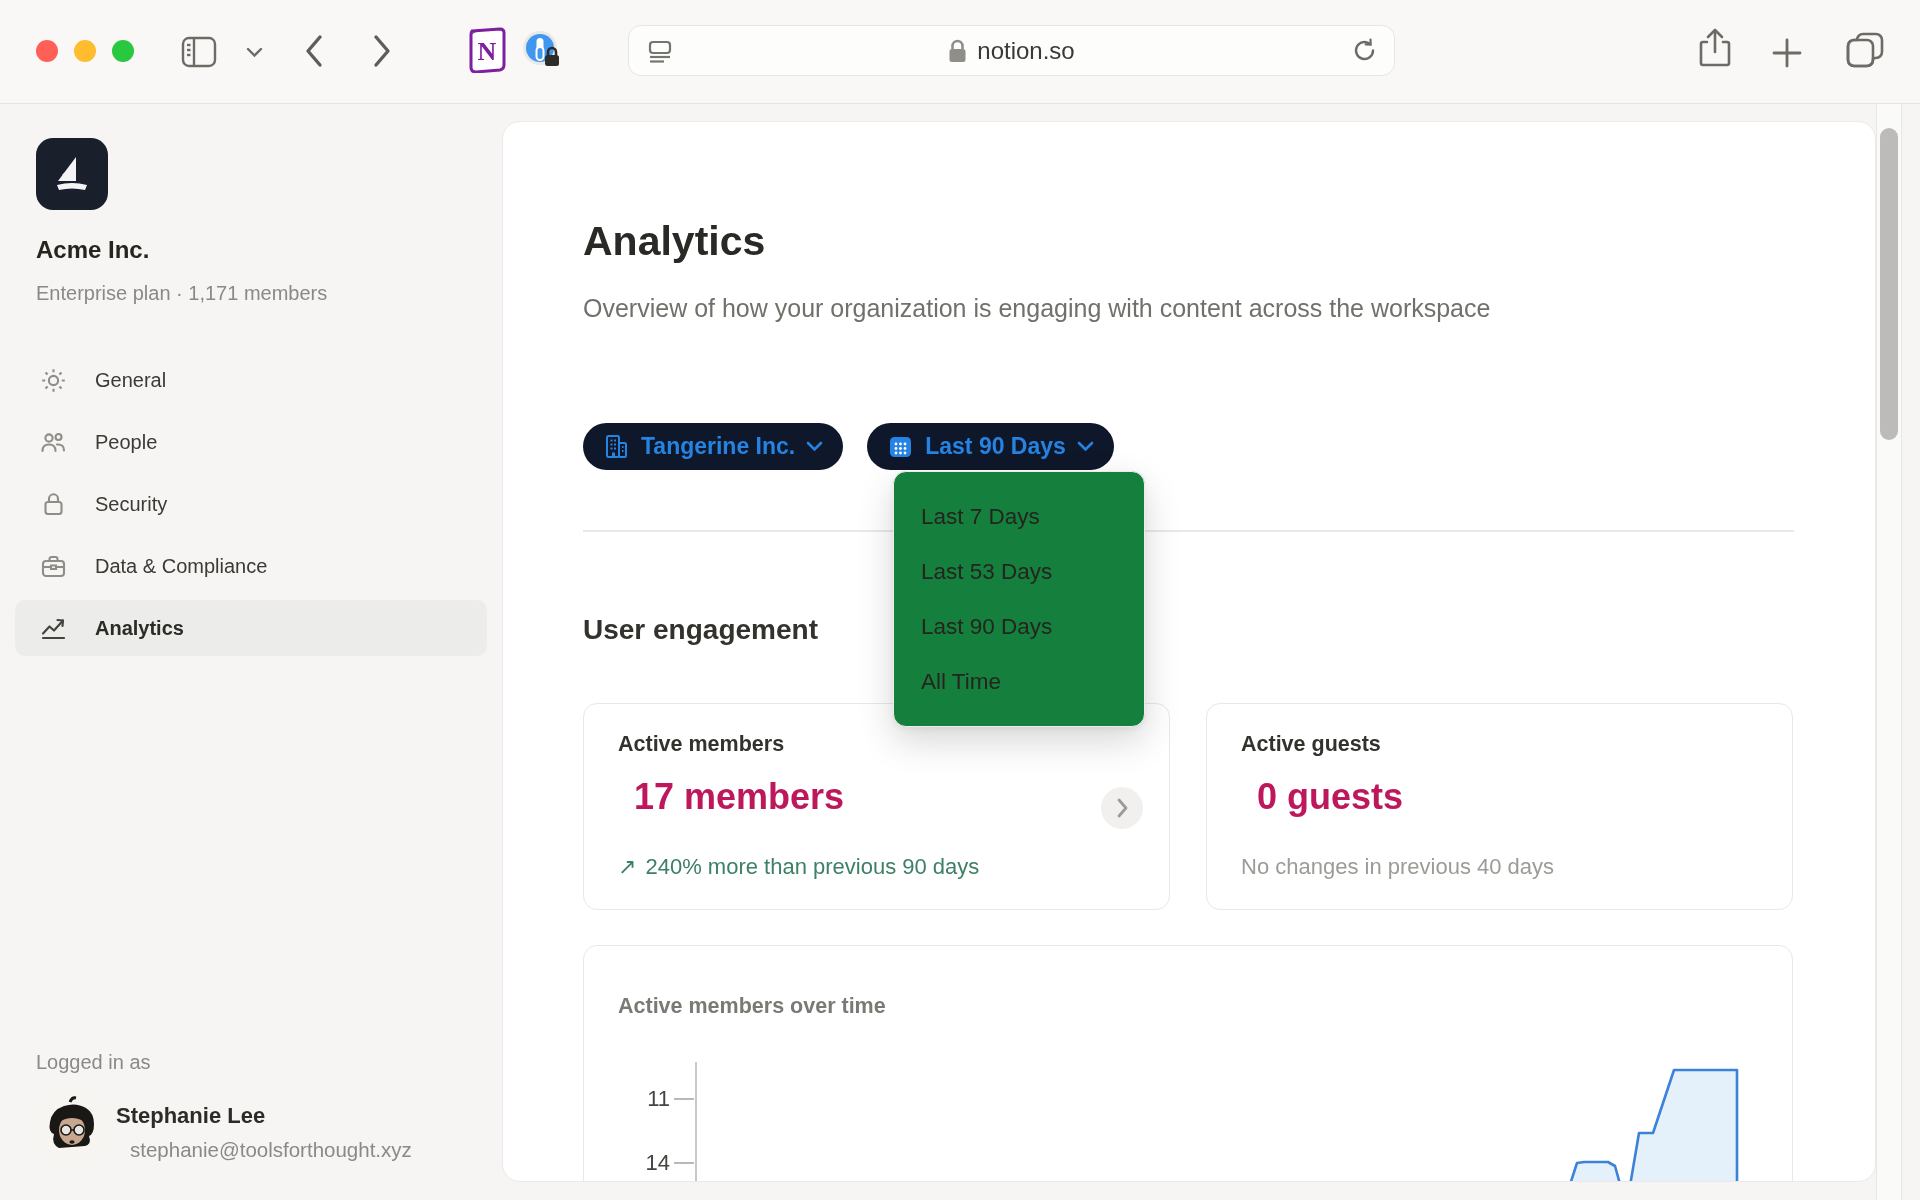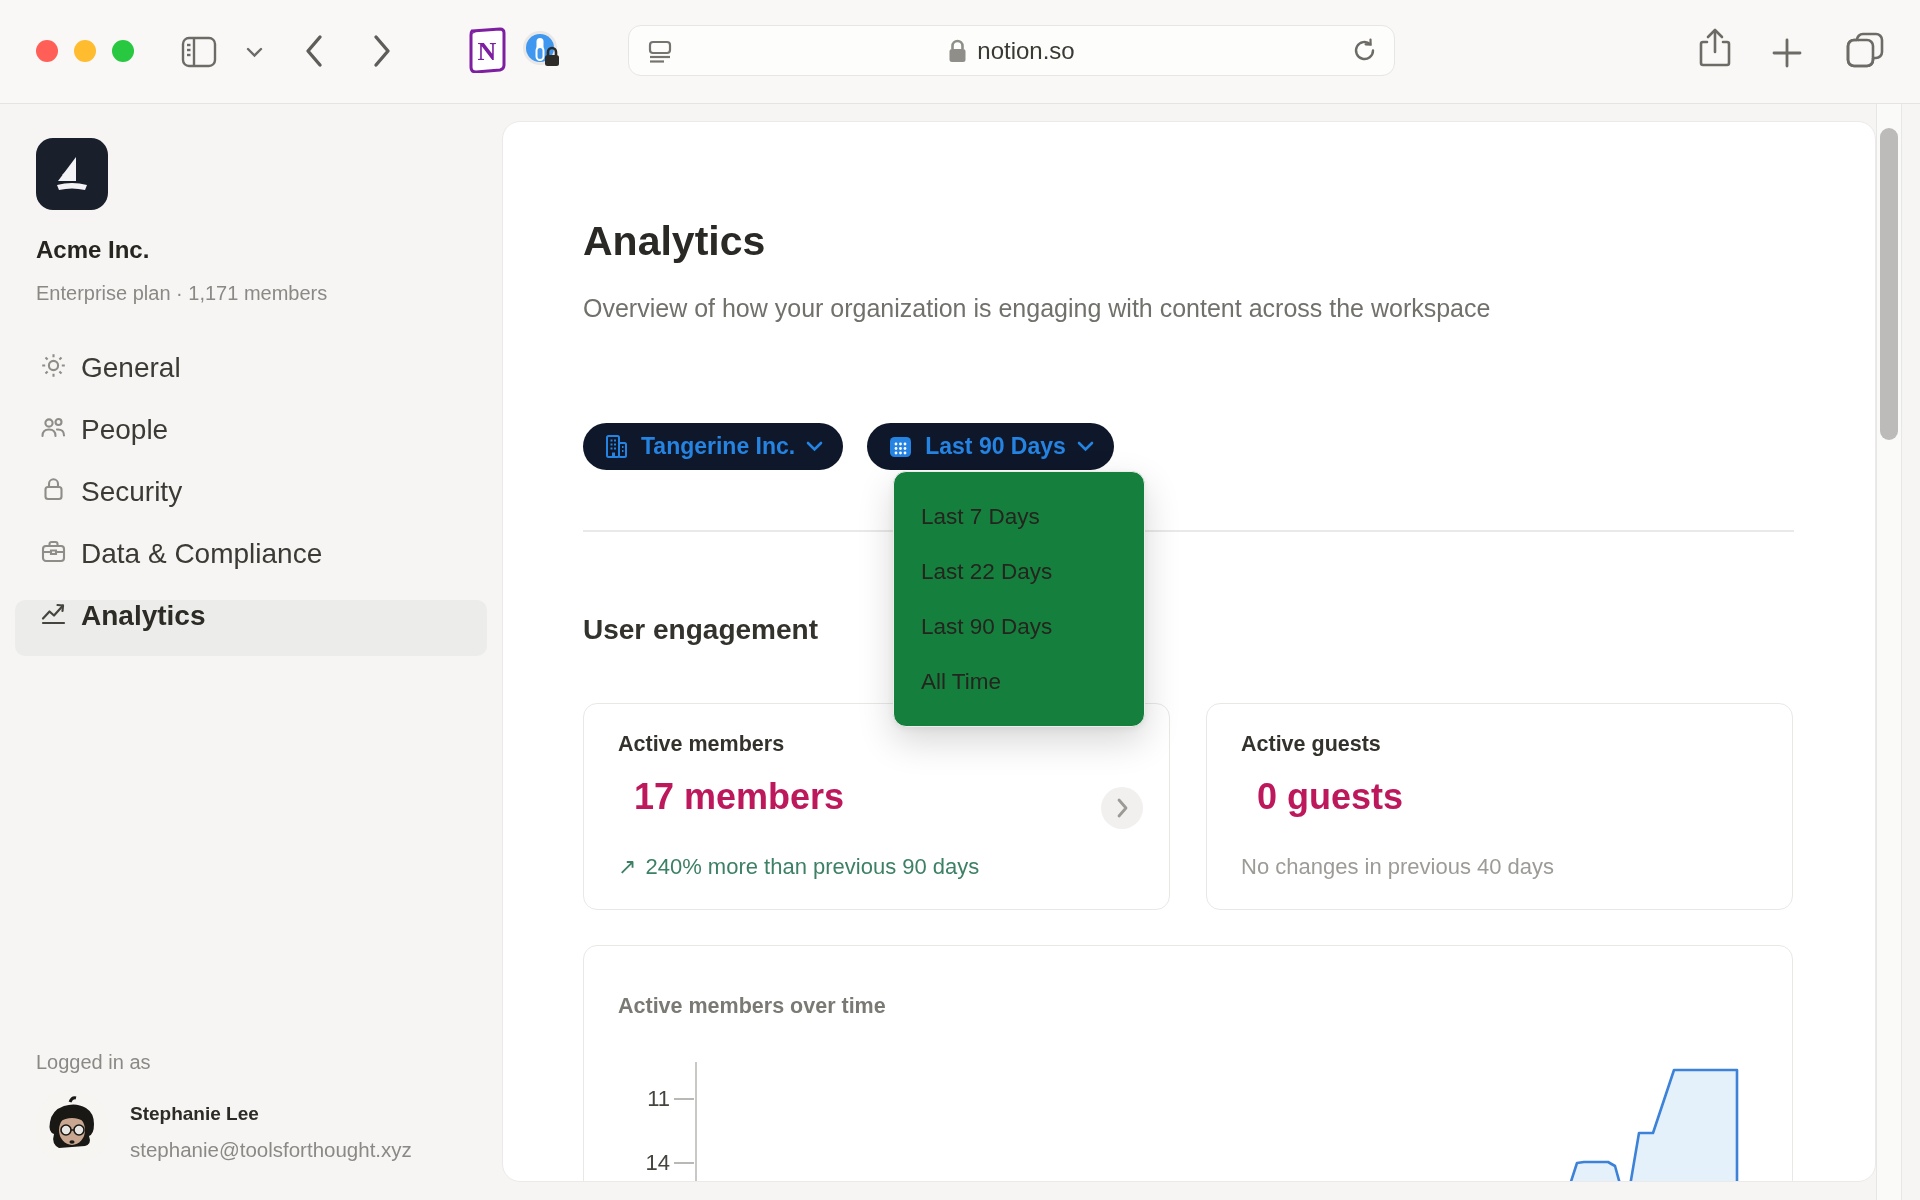--- a/index.html
+++ b/index.html
@@ -15,27 +15,27 @@
   .urlbar { position:absolute; left:628px; top:25px; width:767px; height:51px; background:#fdfdfc; border:1px solid #e7e6e3; border-radius:13px; display:flex; align-items:center; }
   .urlbar .center { position:absolute; left:0; right:0; display:flex; align-items:center; justify-content:center; gap:10px; }
   .url-text { font-size:24px; color:#3a3934; }
 
   
   .sidebar { position:absolute; left:0; top:104px; width:502px; height:1096px; background:#f6f5f3; }
   .ws-logo { position:absolute; left:36px; top:34px; width:72px; height:72px; border-radius:17px; background:#1a1f2c; display:flex; align-items:center; justify-content:center; }
   .ws-name { position:absolute; left:36px; top:132px; font-size:24px; font-weight:700; color:#26251f; }
   .ws-meta { position:absolute; left:36px; top:178px; font-size:20px; color:#8b8985; }
   .nav { position:absolute; left:0; top:248px; width:502px; }
-  .nav-item { height:56px; margin:0 15px 6px 15px; border-radius:10px; display:flex; align-items:flex-start; padding-left:25px; gap:14px; font-size:28px; color:#3b3a35; cursor:default; }
+  .nav-item { height:56px; margin:0 15px 6px 15px; border-radius:10px; display:flex; align-items:center; padding-left:25px; gap:28px; font-size:20px; color:#3b3a35; cursor:default; }
   .nav-item .nico { color:#8f8d88; width:27px; }
   .nav-item.active { background:#ececea; color:#2c2b26; font-weight:600; }
   .nav-item.active .nico { color:#45443e; }
   .loggedin-label { position:absolute; left:36px; top:947px; font-size:20px; color:#8b8985; }
   .avatar { position:absolute; left:34px; top:986px; width:76px; height:76px; border-radius:50%; background:#f5f3f0; overflow:hidden; }
-  .user-name { position:absolute; left:130px; top:999px; font-size:19px; font-weight:700; color:#2c2b26; }
+  .user-name { position:absolute; left:116px; top:999px; font-size:22px; font-weight:700; color:#2c2b26; }
   .user-email { position:absolute; left:130px; top:1034px; font-size:20.5px; color:#8b8985; }
 
   
   .panel { position:absolute; left:502px; top:121px; width:1374px; height:1061px; background:#ffffff; border:1px solid #ebeae8; border-radius:18px; overflow:hidden; }
   .page-title { position:absolute; left:80px; top:96px; font-size:41px; font-weight:700; color:#2a2925; }
   .page-desc { position:absolute; left:80px; top:166px; width:950px; font-size:25px; line-height:41px; color:#71706b; }
   .pill-row { position:absolute; left:80px; top:301px; display:flex; gap:24px; }
   .pill { height:47px; border-radius:24px; background:#0f172a; display:flex; align-items:center; padding:0 20px; gap:11px; color:#2583e2; font-size:23px; font-weight:600; cursor:default; }
   .divider { position:absolute; left:80px; top:408px; width:1211px; height:2px; background:#eae9e7; }
   .section-title { position:absolute; left:80px; top:492px; font-size:28px; font-weight:600; color:#33322d; }
@@ -323,19 +323,19 @@
     <div class="yaxis-line"></div>
     <svg class="chart-svg" id="areaChart" width="1099" height="130" viewBox="0 0 1099 130">
       <path id="areaFill" stroke="none" d="M868,138 L880,101 L887,100 L911,100 L918,104 L928,140 L933,124 L942,71 L956,71 L977,8 L1040,8 L1040,140 L868,140 Z" fill="#e4f0fa"></path>
       <path id="areaLine" fill="none" stroke-width="2.6" stroke-linejoin="round" d="M868,138 L880,101 L887,100 L911,100 L918,104 L928,140 L933,124 L942,71 L956,71 L977,8 L1040,8 L1040,140" stroke="#3b82d8"></path>
     </svg>
   </div>
 </div>
 
 <div class="menu">
   <div class="menu-item">Last 7 Days</div>
-  <div class="menu-item">Last 22 Days</div>
+  <div class="menu-item">Last 53 Days</div>
   <div class="menu-item">Last 90 Days</div>
   <div class="menu-item">All Time</div>
 </div>
 
 <div class="scroll-gutter"></div>
 <div class="scroll-thumb"></div>
 
 </body></html>

